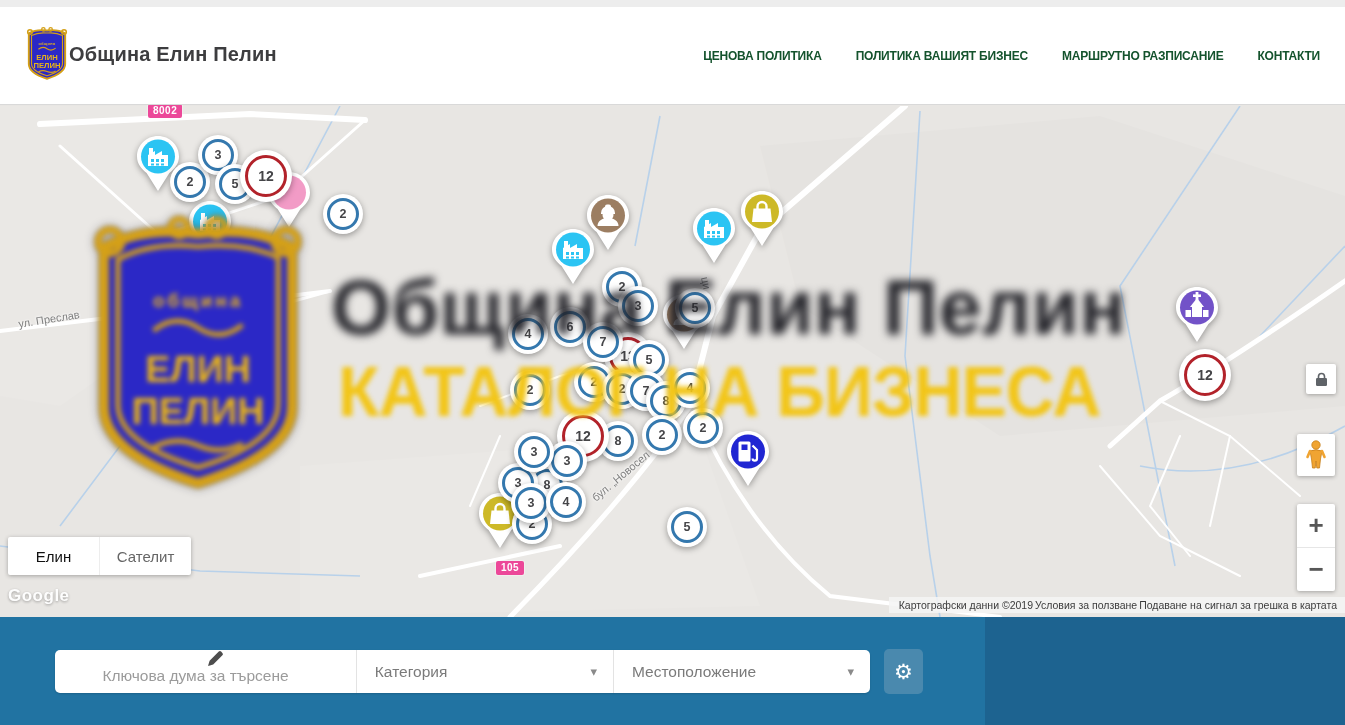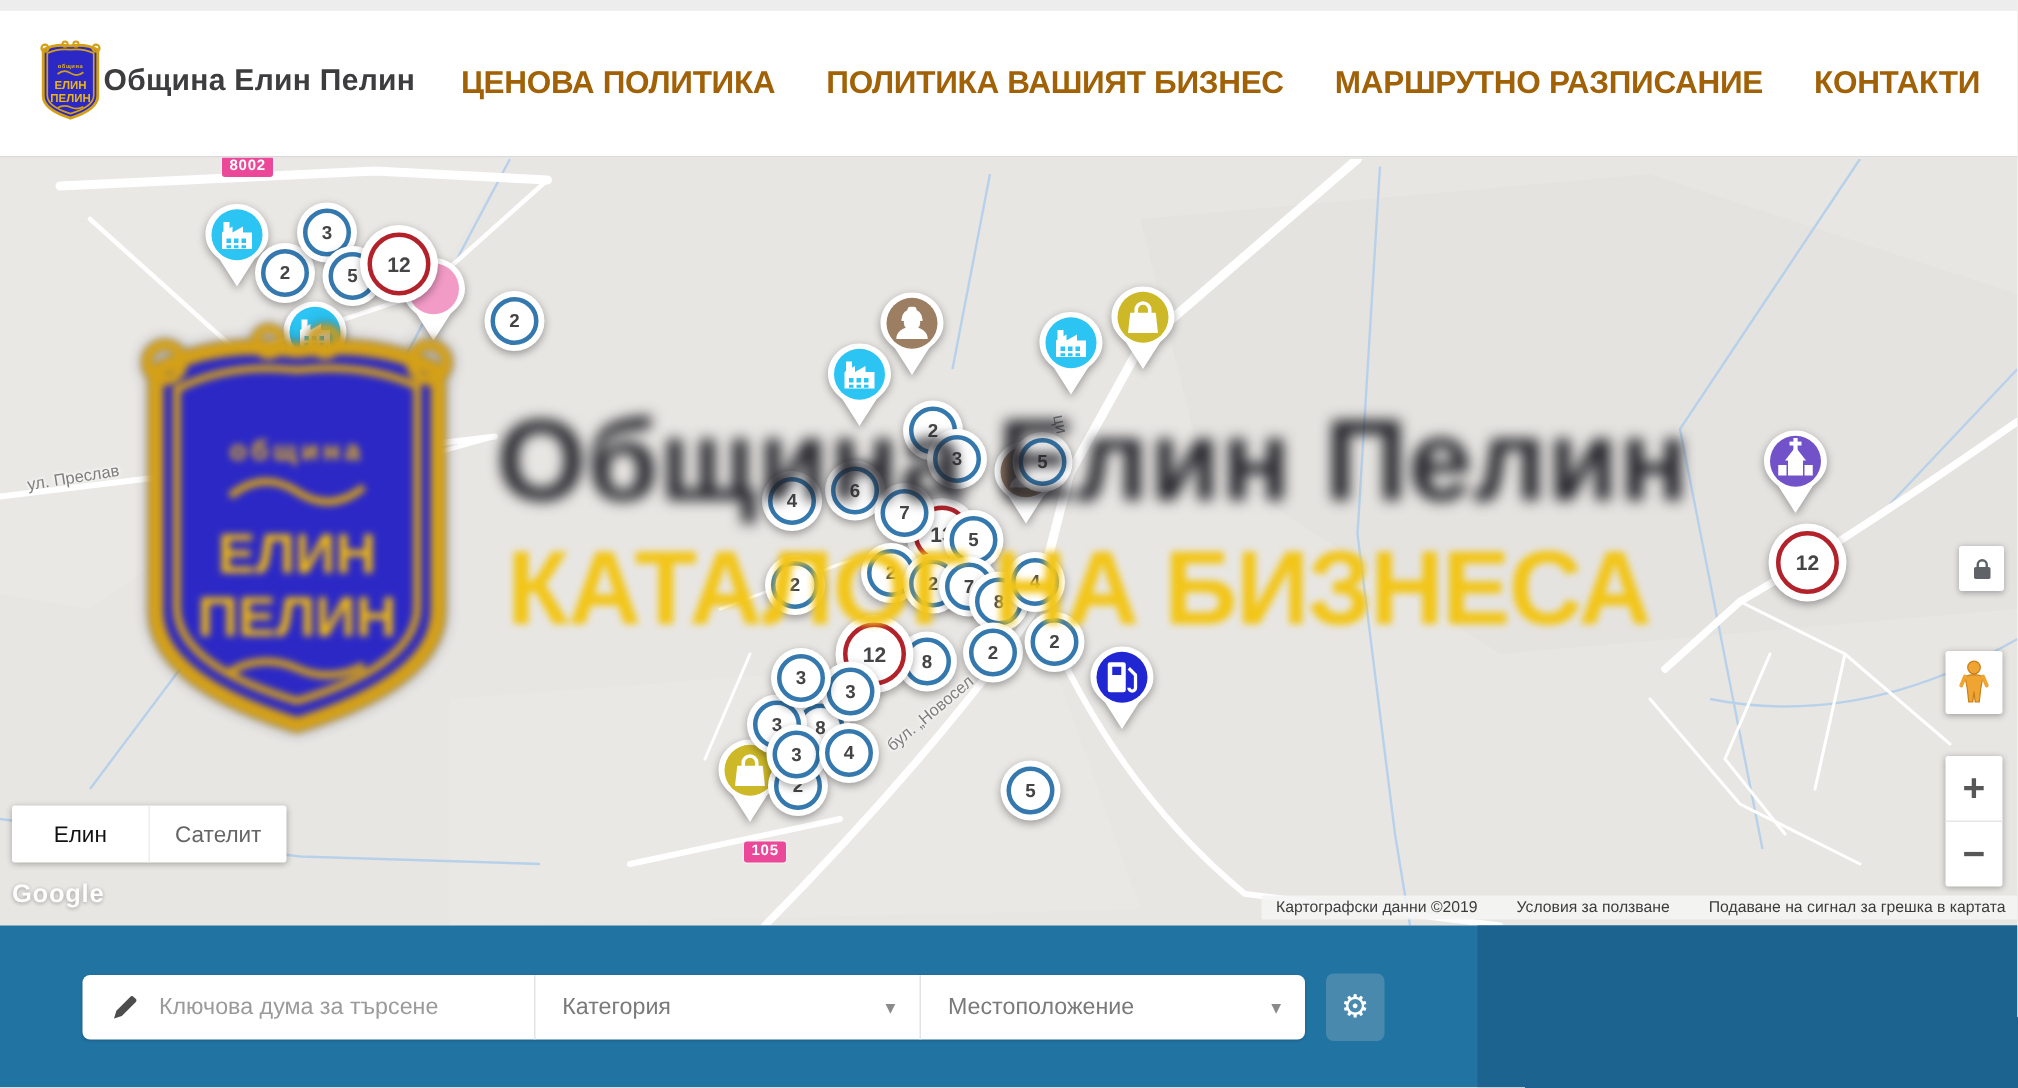--- a/index.html
+++ b/index.html
@@ -8,21 +8,21 @@
 
   
   #topstrip { position:absolute; left:0; top:0; width:100%; height:7px; background:#ededed; z-index:11; }
   #header { position:absolute; left:0; top:7px; width:100%; height:98px; background:#ffffff; border-bottom:1px solid #d9d9d9; z-index:10; }
   .logo-wrap { position:absolute; left:25px; top:18px; display:flex; align-items:center; }
   .logo-shield-svg { width:44px; height:58px; }
   .logo-text { margin-left:0; }
   .logo-line1 { font-size:20px; font-weight:bold; color:#3d3d3f; letter-spacing:0.2px; }
   .logo-line2 { font-size:17px; font-weight:bold; color:#e9b517; letter-spacing:0.4px; margin-top:2px; }
   #nav { position:absolute; right:25px; top:0; height:98px; display:flex; align-items:center; gap:34px; }
-  .nav-item { font-size:21px; font-weight:bold; color:#a16207; letter-spacing:-0.2px; cursor:pointer; white-space:nowrap; }
+  .nav-item { font-size:12px; font-weight:bold; color:#14532d; letter-spacing:-0.2px; cursor:pointer; white-space:nowrap; }
 
   
   #map { position:absolute; left:0; top:106px; width:1345px; height:511px; background:#e8e6e3; z-index:1; }
   #map-bg { position:absolute; left:0; top:0; }
   #marker-layer { position:absolute; left:0; top:-106px; width:1345px; height:725px; z-index:2; pointer-events:none; }
   .pin { position:absolute; pointer-events:auto; cursor:pointer; }
   .pin svg { filter:drop-shadow(0 2px 3px rgba(0,0,0,0.35)); }
   .cluster { position:absolute; background:#fff; border-radius:50%; box-shadow:0 2px 6px rgba(0,0,0,0.35); pointer-events:auto; cursor:pointer; }
   .cluster .ring { position:absolute; border-radius:50%; display:flex; align-items:center; justify-content:center; font-weight:bold; color:#454548; }
   .road-label { position:absolute; background:#ec4899; color:#fff; font-size:10px; font-weight:bold; padding:1px 5px 2px; border-radius:2px; letter-spacing:0.5px; box-shadow:0 0 0 1px #ffffff55; }
@@ -33,34 +33,34 @@
   #wm-title { position:absolute; left:331px; top:157px; z-index:3; font-size:77px; font-weight:bold; color:#232329; letter-spacing:0.5px; white-space:nowrap; filter:blur(4.5px); pointer-events:none; }
   #wm-subtitle { position:absolute; left:338px; top:246px; z-index:3; font-size:70px; font-weight:800; color:#f2c517; letter-spacing:-1px; white-space:nowrap; transform:scaleX(0.97); transform-origin:left; filter:blur(2.6px); pointer-events:none; }
 
   
   .ctl { position:absolute; z-index:4; }
   #maptype { left:8px; top:431px; width:183px; height:38px; background:#fff; border-radius:2px; box-shadow:0 1px 4px rgba(0,0,0,0.3); display:flex; }
   #maptype .mt { flex:1; display:flex; align-items:center; justify-content:center; font-size:15px; cursor:pointer; }
   #mt-map { font-weight:500; color:#111; }
   #mt-sat { color:#666; border-left:1px solid #ededed; }
   #google-logo { left:8px; top:480px; font-size:17px; font-weight:bold; color:#ffffff; letter-spacing:0.5px; text-shadow:0 1px 3px rgba(0,0,0,0.35); opacity:0.95; }
-  #attribution { right:0; top:491px; height:16px; background:rgba(245,245,245,0.85); display:flex; align-items:center; gap:26px; padding:0 8px 0 10px; font-size:10.5px; color:#3c3c3c; }
+  #attribution { right:0; top:491px; height:16px; background:rgba(245,245,245,0.85); display:flex; align-items:center; gap:2px; padding:0 8px 0 10px; font-size:10.5px; color:#3c3c3c; }
   #attribution span { white-space:nowrap; }
   #lock-btn { left:1306px; top:258px; width:30px; height:30px; background:#fff; border-radius:2px; box-shadow:0 1px 4px rgba(0,0,0,0.3); display:flex; align-items:center; justify-content:center; cursor:pointer; }
   #pegman-btn { left:1297px; top:328px; width:38px; height:42px; background:#fff; border-radius:2px; box-shadow:0 1px 4px rgba(0,0,0,0.3); display:flex; align-items:center; justify-content:center; cursor:pointer; }
   #zoomctl { left:1297px; top:398px; width:38px; height:87px; background:#fff; border-radius:2px; box-shadow:0 1px 4px rgba(0,0,0,0.3); display:flex; flex-direction:column; }
   .zbtn { flex:1; display:flex; align-items:center; justify-content:center; font-size:26px; font-weight:bold; color:#575757; cursor:pointer; }
   #zoom-in { border-bottom:1px solid #e6e6e6; }
 
   
   #searchbar { position:absolute; left:0; top:617px; width:1345px; height:108px; background:#2173a2; z-index:10; }
   #searchbar-right { position:absolute; right:0; top:0; width:360px; height:108px; background:#1d6390; }
   #search-fields { position:absolute; left:55px; top:33px; width:815px; height:43px; background:#fff; border-radius:5px; display:flex; box-shadow:0 1px 2px rgba(0,0,0,0.15); }
   .field { display:flex; align-items:center; }
-  #kw-field { width:302px; padding-left:20px; }
+  #kw-field { width:302px; padding-left:20px;flex-direction:column; }
   #kw-field input { border:none; outline:none; font-size:15.5px; color:#444; width:240px; margin-left:14px; font-family:"Liberation Sans",sans-serif; }
   #kw-field input::placeholder { color:#9b9b9b; }
   .sel { width:258px; border-left:1px solid #e3e3e3; padding:0 16px 0 18px; justify-content:space-between; cursor:pointer; }
   .sel .sel-label { font-size:15.5px; color:#7a7a7a; }
   .sel .caret { color:#8a8a8a; font-size:13px; }
   #gear-btn { position:absolute; left:884px; top:32px; width:39px; height:45px; background:#4a89ae; border-radius:5px; display:flex; align-items:center; justify-content:center; color:#fff; font-size:21px; cursor:pointer; }
   #search-btn { position:absolute; left:1016px; top:32px; width:305px; height:45px; background:#efc41d; border:none; border-radius:4px; display:flex; align-items:center; justify-content:center; gap:10px; cursor:pointer; box-shadow:0 1px 2px rgba(0,0,0,0.2); }
   #search-btn span { color:#fff; font-size:16.5px; font-weight:bold; letter-spacing:1px; }
 </style>
 </head>

